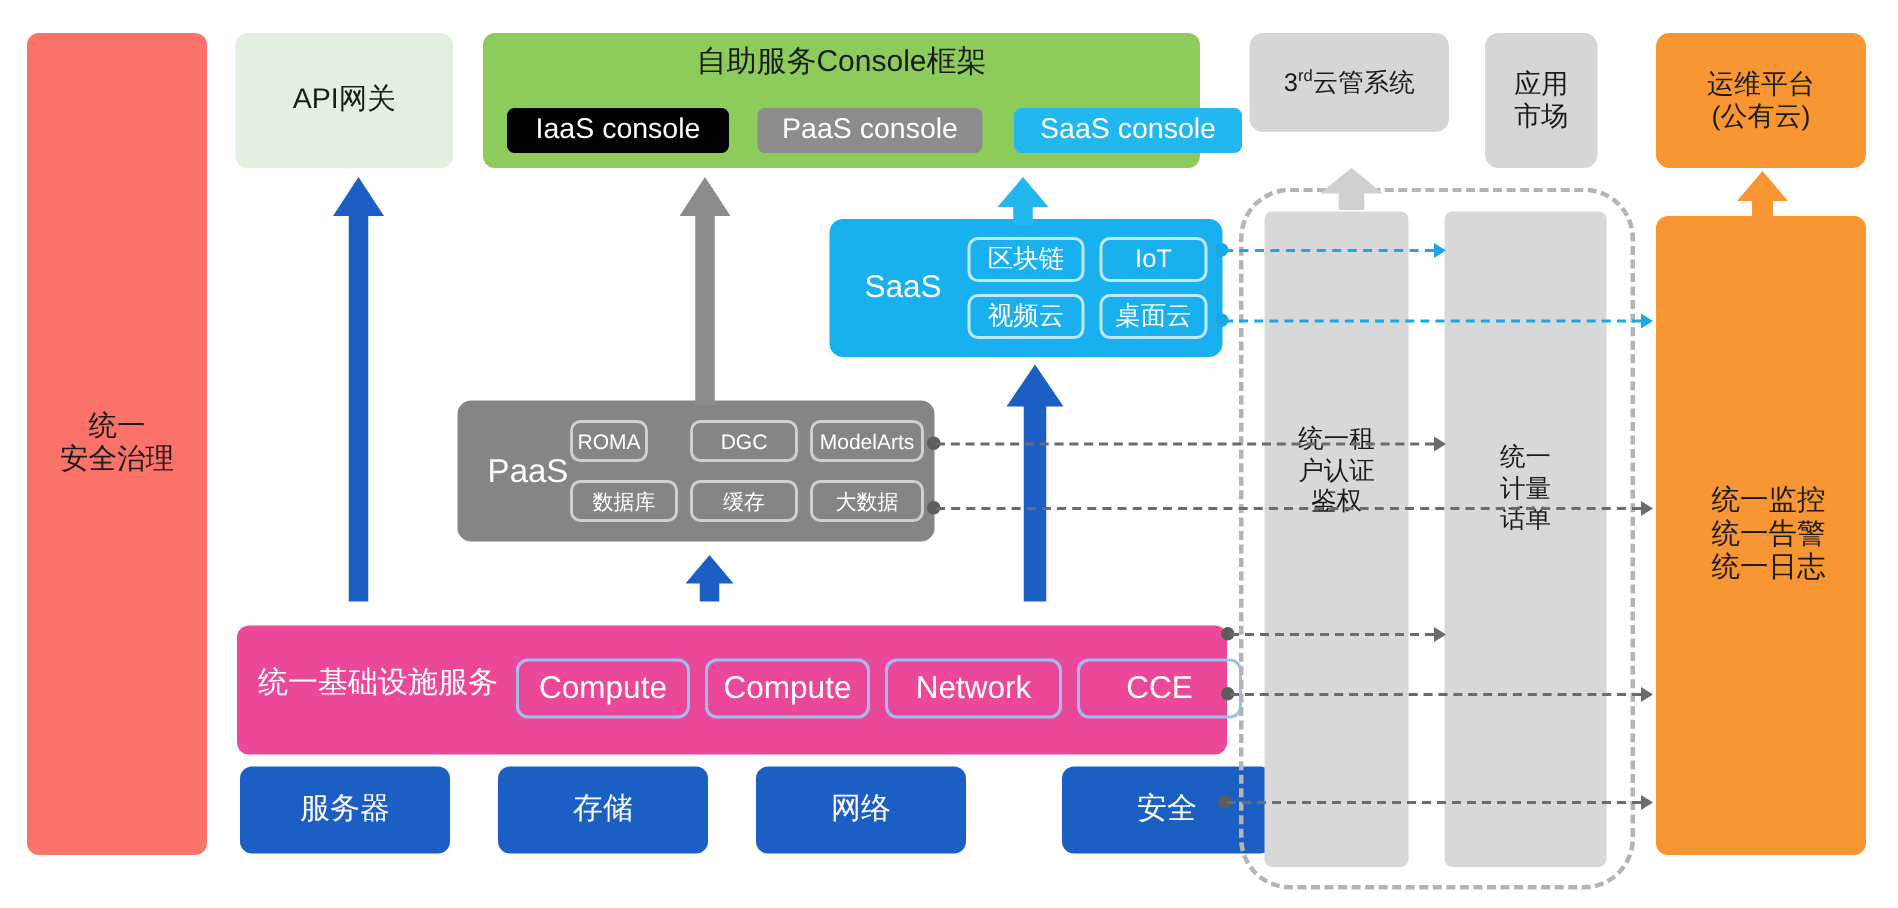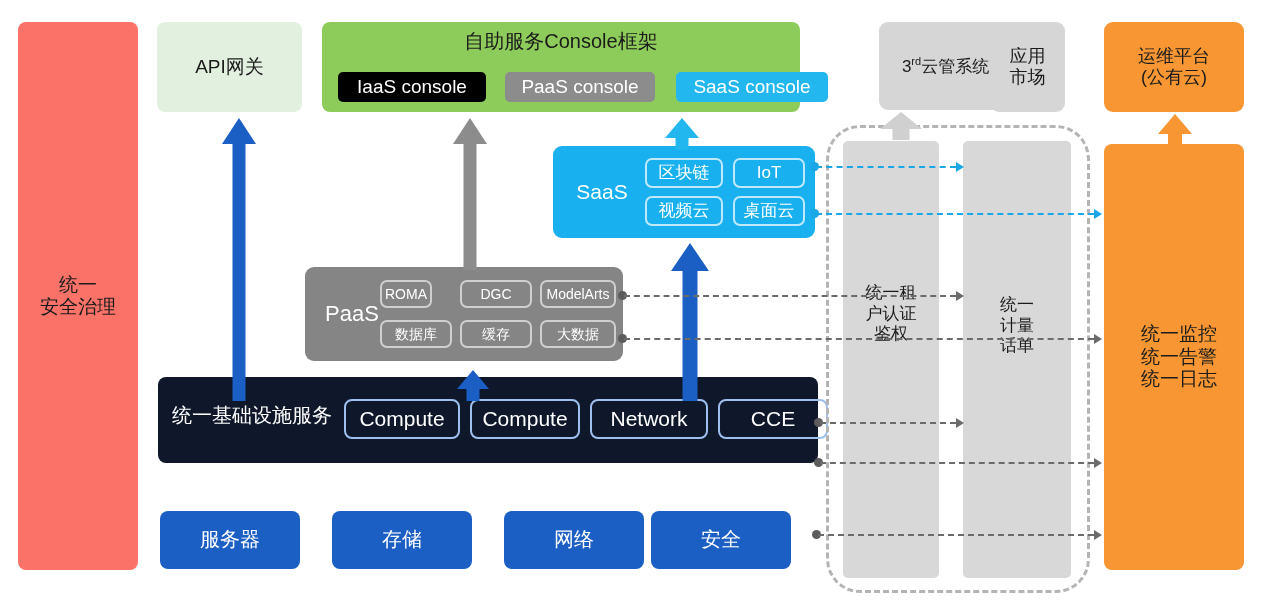--- a/index.html
+++ b/index.html
@@ -71,21 +71,21 @@
   .chip-paas { left: 183px; width: 150px; background: #8c8c8c; }
   .chip-saas { left: 354px; width: 152px; background: #23b7f0; }
 
   
   .gray-card {
     background: #d6d6d6;
     border-radius: 9px;
     color: #1b1b1b;
     font-size: 17px;
   }
-  .third-cloud { left: 879px; top: 22px; width: 133px; height: 88px; }
+  .third-cloud { left: 833px; top: 22px; width: 133px; height: 66px; }
   .app-market  { left: 990px; top: 22px; width: 75px;  height: 90px; font-size: 18px; }
   .third-cloud sup { font-size: 11px; vertical-align: super; }
 
   
   .ops-top {
     left: 1104px; top: 22px; width: 140px; height: 90px;
     background: #f79632; border-radius: 9px;
     color: #1b1b1b; font-size: 18px;
   }
   .ops-col {
@@ -131,22 +131,22 @@
   }
   .pc1 { left: 75px;  top: 13px; width: 52px; }
   .pc2 { left: 155px; top: 13px; width: 72px; }
   .pc3 { left: 235px; top: 13px; width: 76px; }
   .pc4 { left: 75px;  top: 53px; width: 72px; }
   .pc5 { left: 155px; top: 53px; width: 72px; }
   .pc6 { left: 235px; top: 53px; width: 76px; }
 
   
   .iaas-bar {
-    left: 158px; top: 377px; width: 660px; height: 86px;
-    background: #0f172a; border-radius: 8px; display: block;
+    left: 158px; top: 417px; width: 660px; height: 86px;
+    background: #ec4899; border-radius: 8px; display: block;
   }
   .iaas-label {
     position: absolute; left: 14px; top: 27px;
     color: #ffffff; font-size: 20px;
   }
   .iaas-chip {
     position: absolute; top: 22px; height: 40px;
     border: 2px solid #9ec0ee; border-radius: 8px;
     display: flex; align-items: center; justify-content: center;
     color: #ffffff; font-size: 21px; box-sizing: border-box;
@@ -158,21 +158,21 @@
 
   
   .bottom-box {
     top: 511px; height: 58px;
     background: #1c5fc4; border-radius: 8px;
     color: #ffffff; font-size: 20px;
   }
   .bb1 { left: 160px; width: 140px; }
   .bb2 { left: 332px; width: 140px; }
   .bb3 { left: 504px; width: 140px; }
-  .bb4 { left: 651px; width: 140px; }
+  .bb4 { left: 708px; width: 140px; }
 
   
   .dashed-zone {
     position: absolute;
     left: 826px; top: 125px; width: 264px; height: 468px;
     border: 3px dashed #b4b4b4;
     border-radius: 34px;
     box-sizing: border-box;
   }
   .mid-col {

